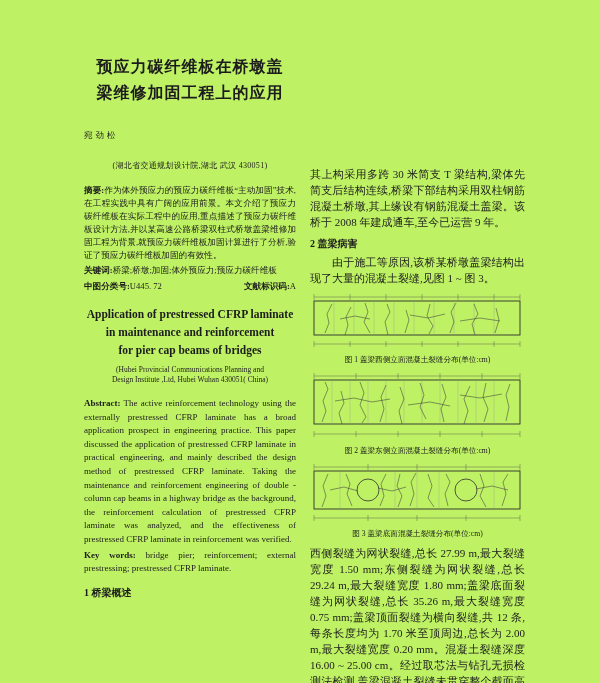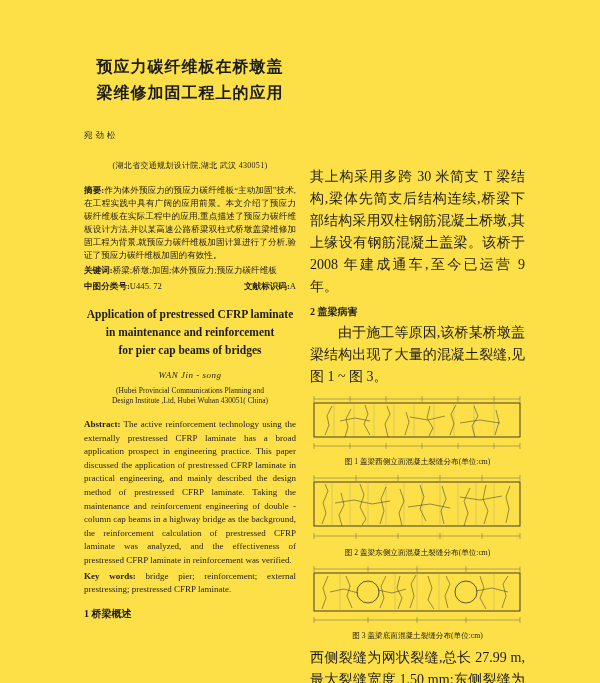--- a/index.html
+++ b/index.html
@@ -1,18 +1,18 @@
 <!DOCTYPE html>
 <html><head>
 <meta charset="utf-8">
 <style>
   * { margin:0; padding:0; box-sizing:border-box; }
   html,body { background:#e8e8e8; }
   .page {
-    width:600px; height:683px; background:#fde047; position:relative;
+    width:600px; height:683px; background:#bef264; position:relative;
     overflow:hidden; margin:0 auto;
     font-family:"Liberation Serif","DejaVu Serif",serif; color:#1c1c1c;
   }
   .cols { position:absolute; left:84px; top:54px; display:flex; gap:14px; }
   .col-left  { width:212px; }
   .col-right { width:215px; padding-top:112px; }
 
   .title-zh { font-size:16px; font-weight:bold; text-align:center; line-height:26px; letter-spacing:1px; }
   .author-zh { margin-top:24px; font-size:8.5px; letter-spacing:3px; }
   .affil-zh { margin-top:18px; font-size:8px; text-align:center; letter-spacing:0.3px; }
@@ -28,21 +28,21 @@
   .affil-en { margin-top:6px; font-size:7.5px; text-align:center; line-height:10px; color:#222; }
 
   .abs-en { margin-top:12px; font-size:9px; line-height:13.6px; }
   .kw-en  { margin-top:2px; font-size:9px; line-height:13.6px; }
 
   .section { font-size:10px; font-weight:bold; line-height:14px; }
   .sec-1 { margin-top:10px; }
   .sec-2 { margin-top:7px; }
   .sec-3 { margin-top:8px; }
 
-  .body-para { font-size:14px; line-height:22px; }
+  .body-para { font-size:11px; line-height:16px; }
   .indent { text-indent:2em; }
   .mt6 { margin-top:6px; }
 
   .figure { margin-top:6px; }
   .figure svg { display:block; width:215px; }
   .fig-caption { font-size:7.6px; text-align:center; line-height:11px; margin-top:0; margin-bottom:4px; }
 
   .frame { fill:none; stroke:#2e2e2e; stroke-width:0.9; }
   .grid line { stroke:#9a9a9a; stroke-width:0.35; }
   .crack polyline { fill:none; stroke:#3c3c3c; stroke-width:0.55; }
@@ -77,21 +77,20 @@
         <span><span class="b">中图分类号:</span><span>U445. 72</span></span>
         <span><span class="b">文献标识码:</span><span>A</span></span>
       </div>
 
       <h2 class="title-en">
         <span style="display:block">Application of prestressed CFRP laminate</span>
         <span style="display:block">in maintenance and reinforcement</span>
         <span style="display:block">for pier cap beams of bridges</span>
       </h2>
 
-      <div class="author-en">WAN Jin - song</div>
 
       <div class="affil-en">
         <span style="display:block">(Hubei Provincial Communications Planning and</span>
         <span style="display:block">Design Institute ,Ltd, Hubei Wuhan 430051( China)</span>
       </div>
 
       <p class="abs-en just">
         <span class="b">Abstract:</span>
         <span>The active reinforcement technology using the externally prestressed CFRP laminate has a broad application prospect in engineering practice. This paper discussed the application of prestressed CFRP laminate in practical engineering, and mainly described the design method of prestressed CFRP laminate. Taking the maintenance and reinforcement engineering of double - column cap beams in a highway bridge as the background, the reinforcement calculation of prestressed CFRP laminate was analyzed, and the effectiveness of prestressed CFRP laminate in reinforcement was verified.</span>
       </p>

